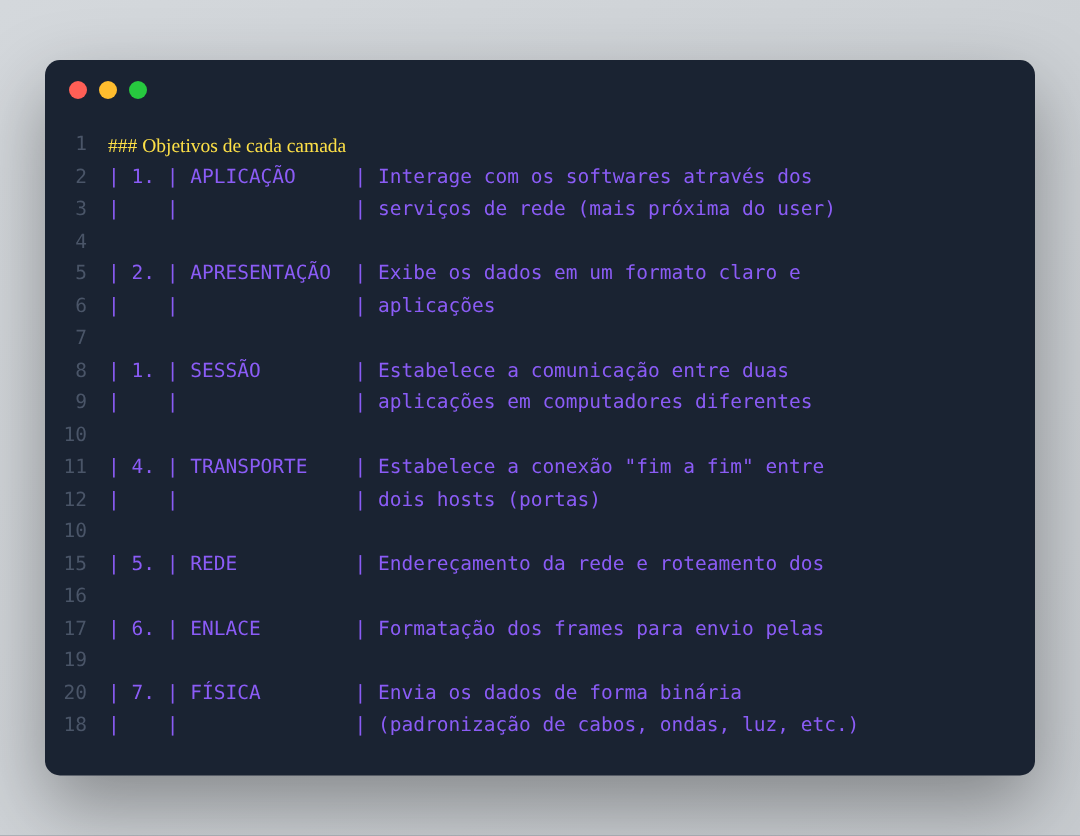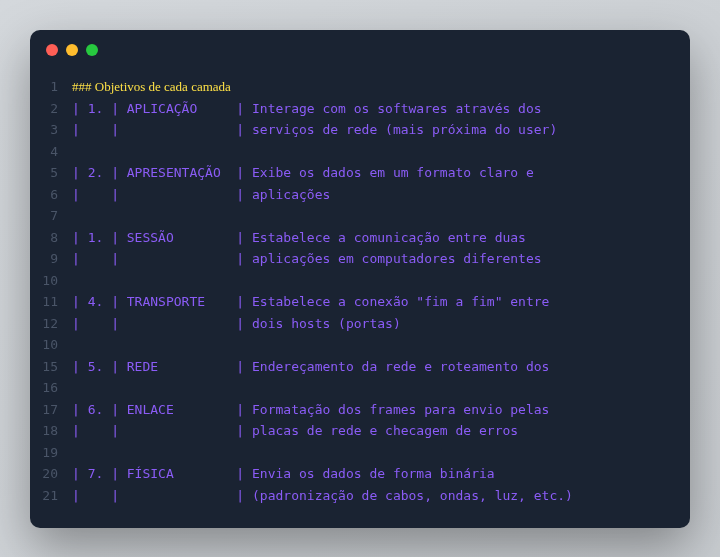--- a/index.html
+++ b/index.html
@@ -81,18 +81,17 @@
     <div class="line"><span class="gutter">7</span><span class="content"></span></div>
     <div class="line"><span class="gutter">8</span><span class="content">| 1. | SESSÃO        | Estabelece a comunicação entre duas</span></div>
     <div class="line"><span class="gutter">9</span><span class="content">|    |               | aplicações em computadores diferentes</span></div>
     <div class="line"><span class="gutter">10</span><span class="content"></span></div>
     <div class="line"><span class="gutter">11</span><span class="content">| 4. | TRANSPORTE    | Estabelece a conexão "fim a fim" entre</span></div>
     <div class="line"><span class="gutter">12</span><span class="content">|    |               | dois hosts (portas)</span></div>
     <div class="line"><span class="gutter">10</span><span class="content"></span></div>
     <div class="line"><span class="gutter">15</span><span class="content">| 5. | REDE          | Endereçamento da rede e roteamento dos</span></div>
     <div class="line"><span class="gutter">16</span><span class="content"></span></div>
     <div class="line"><span class="gutter">17</span><span class="content">| 6. | ENLACE        | Formatação dos frames para envio pelas</span></div>
-    <div class="line"><span class="gutter">18</span><span class="content">|    |               | placas de rede e checagem de erros</span></div>
     <div class="line"><span class="gutter">19</span><span class="content"></span></div>
     <div class="line"><span class="gutter">20</span><span class="content">| 7. | FÍSICA        | Envia os dados de forma binária</span></div>
-    <div class="line"><span class="gutter">21</span><span class="content">|    |               | (padronização de cabos, ondas, luz, etc.)</span></div>
+    <div class="line"><span class="gutter">18</span><span class="content">|    |               | (padronização de cabos, ondas, luz, etc.)</span></div>
   </div>
 </div>
 
 </body></html>

